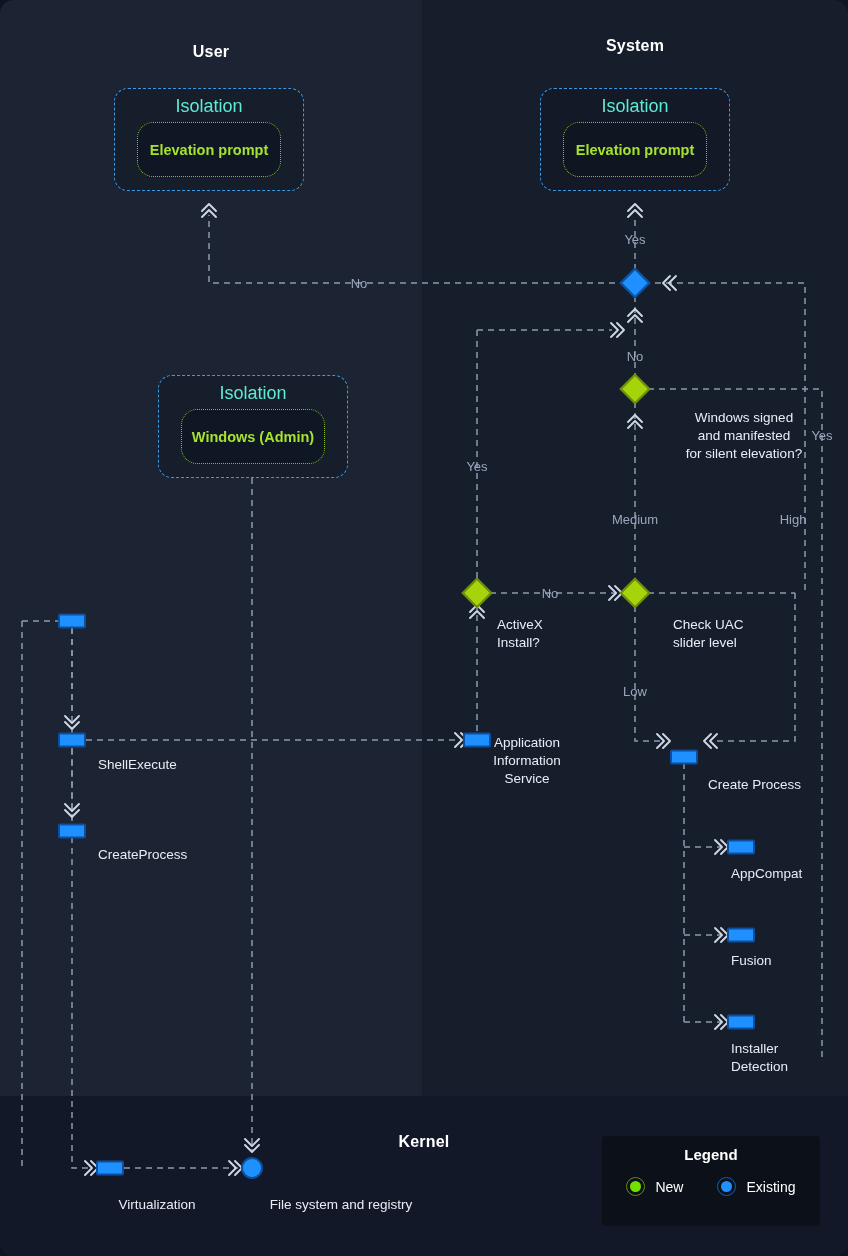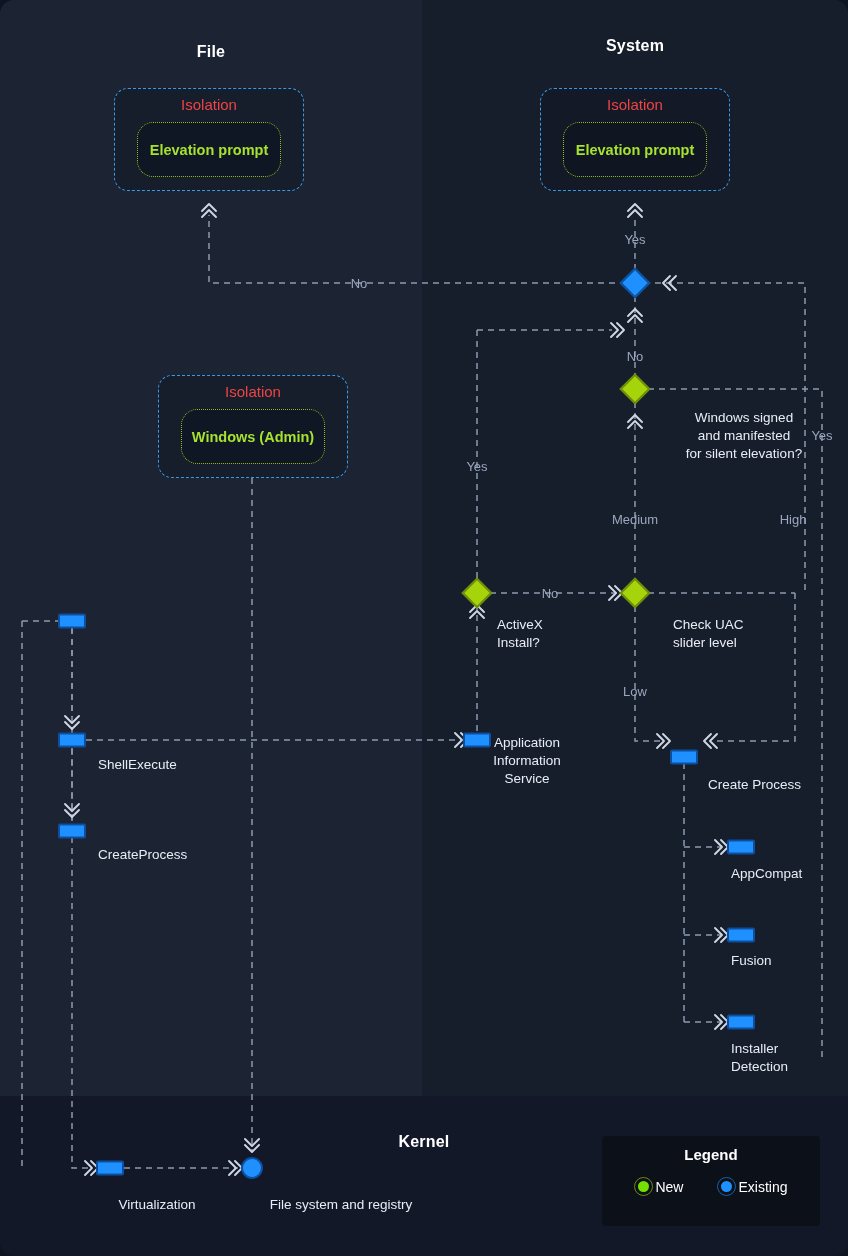--- a/index.html
+++ b/index.html
@@ -40,22 +40,22 @@
     position:absolute;
     border:1.6px dashed #3b9ae8;
     border-radius:14px;
     background:rgba(16,22,34,.45);
     box-sizing:border-box;
   }
   .iso-label{
     position:absolute;
     top:7px;left:0;right:0;
     text-align:center;
-    color:#ef4444;
-    font-size:15px;
+    color:#5eead4;
+    font-size:18px;
   }
   .iso-inner{
     position:absolute;
     left:22px;right:22px;
     top:33px;bottom:13px;
     border:1.4px dotted #8fbf1e;
     border-radius:16px;
     background:rgba(14,20,32,.6);
     display:flex;align-items:center;justify-content:center;
     box-sizing:border-box;
@@ -121,21 +121,21 @@
     box-sizing:border-box;
     padding-top:10px;
   }
   #legend .lg-title{
     text-align:center;color:#ffffff;font-weight:bold;font-size:15px;
   }
   #legend .lg-items{
     display:flex;justify-content:center;gap:34px;
     margin-top:14px;align-items:center;
   }
-  #legend .lg-item{display:flex;align-items:center;gap:2px;}
+  #legend .lg-item{display:flex;align-items:center;gap:10px;}
   #legend .lg-dot{
     width:19px;height:19px;border-radius:50%;
     box-sizing:border-box;
     display:flex;align-items:center;justify-content:center;
   }
   #legend .lg-dot i{display:block;width:11px;height:11px;border-radius:50%;}
   #legend .lg-dot.new{border:1.6px solid #6d8a0a;}
   #legend .lg-dot.new i{background:#73e000;}
   #legend .lg-dot.exist{border:1.6px solid #1a5fa8;}
   #legend .lg-dot.exist i{background:#1e90ff;}
@@ -143,21 +143,21 @@
 </style>
 </head>
 <body>
 
 <div id="stage">
 
   <div class="lane" id="lane-user"></div>
   <div class="lane" id="lane-system"></div>
   <div class="lane" id="lane-kernel"></div>
 
-  <div class="lane-title" style="left:211px;top:43px;">File</div>
+  <div class="lane-title" style="left:211px;top:43px;">User</div>
   <div class="lane-title" style="left:635px;top:37px;">System</div>
   <div class="lane-title" style="left:424px;top:1133px;">Kernel</div>
 
   <svg id="wires" viewBox="0 0 848 1256" xmlns="http://www.w3.org/2000/svg">
     <defs>
       <style>
         .w{stroke:#8c99ae;stroke-width:1.5;fill:none;stroke-dasharray:6 5;}
         .ah{stroke:#cfd7e4;stroke-width:1.9;fill:none;stroke-linecap:round;stroke-linejoin:round;}
       </style>
     </defs>

